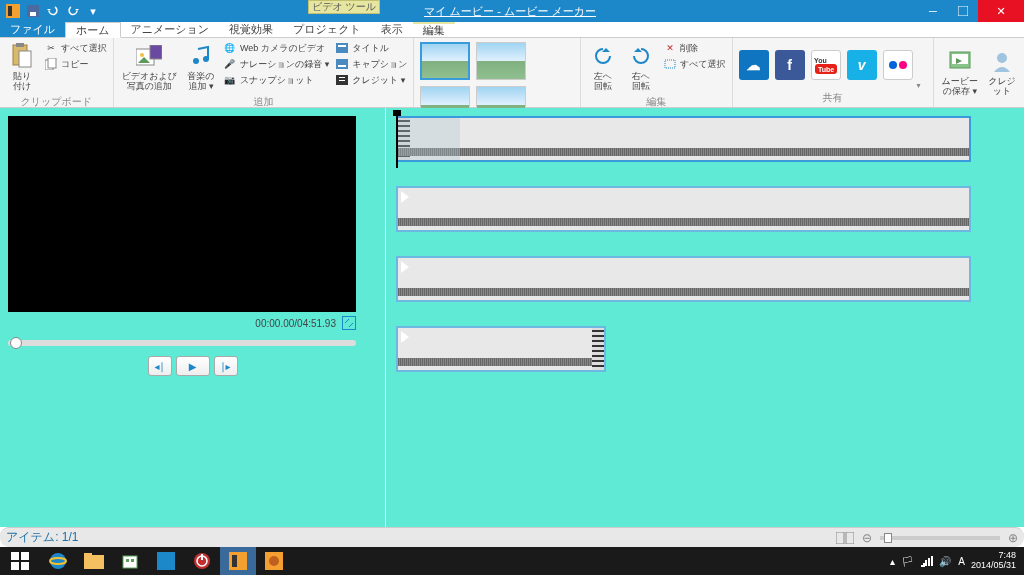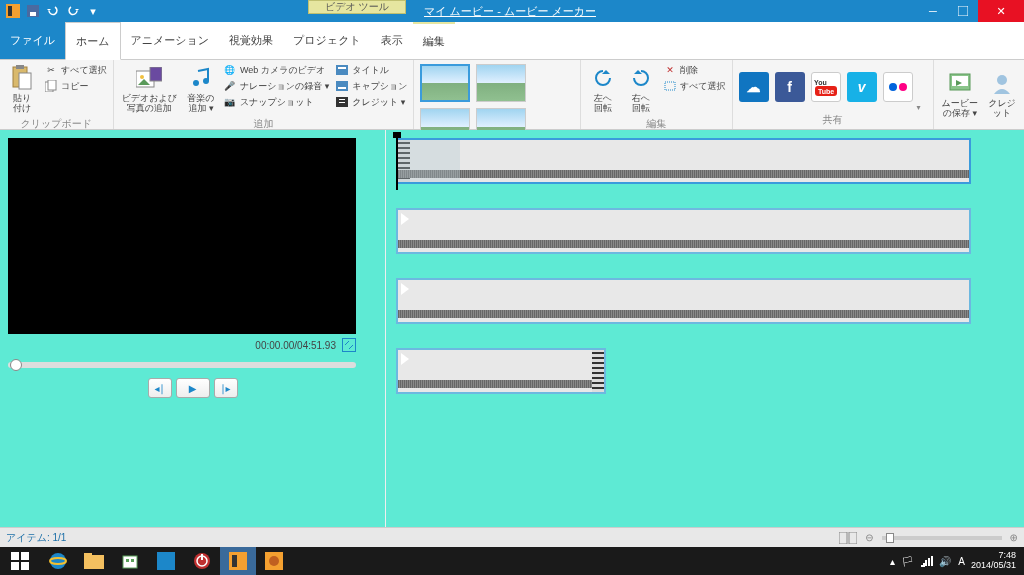--- a/index.html
+++ b/index.html
@@ -2,28 +2,28 @@
 <html><head>
 <meta charset="utf-8">
 <style>
 * { margin: 0; padding: 0; box-sizing: border-box; font-family: 'Segoe UI', 'Meiryo', sans-serif; }
 body { width: 1024px; height: 575px; overflow: hidden; background: #fff; display: flex; flex-direction: column; }
 
 
 .titlebar { height: 22px; background: linear-gradient(#1c87c9, #1c87c9); display: flex; align-items: center; color: #fff; font-size: 11px; position: relative; }
 .titlebar .qat { display: flex; gap: 2px; margin-left: 4px; height: 100%; align-items: center; }
 .qat-btn { width: 18px; height: 18px; display: flex; align-items: center; justify-content: center; }
-.titlebar .contextual { position: absolute; left: 308px; top: 0; background: #e6e6a0; color: #555; padding: 1px 16px; font-size: 10px; height: 14px; display: flex; align-items: center; border: 1px solid #c0c070; }
+.titlebar .contextual { position: absolute; left: 308px; top: 0; background: #e6e6a0; color: #555; padding: 1px 3px; font-size: 10px; height: 14px; display: flex; align-items: center; border: 1px solid #c0c070; }
 .titlebar .title { flex: 1; text-align: center; font-size: 11px; text-decoration: underline; }
 .win-controls { display: flex; height: 100%; }
 .win-btn { width: 30px; height: 100%; display: flex; align-items: center; justify-content: center; color: #fff; }
 .win-close { background: #e81123; width: 46px; }
 
 
-.tabbar { height: 38px; background: #fff; display: flex; border-bottom: 1px solid #ccc; }
+.tabbar { height: 16px; background: #fff; display: flex; border-bottom: 1px solid #ccc; }
 .tab { padding: 2px 10px; font-size: 11px; color: #444; display: flex; align-items: center; }
 .tab.file { background: #1c87c9; color: #fff; }
 .tab.active { border: 1px solid #ccc; border-bottom: 1px solid #fff; background: #fff; margin-bottom: -1px; }
 .tab.contextual-tab { border-top: 2px solid #e6e6a0; }
 
 
 .ribbon { height: 70px; background: #f5f5f5; display: flex; border-bottom: 1px solid #ccc; }
 .rgroup { border-right: 1px solid #ddd; display: flex; flex-direction: column; padding: 2px 4px; }
 .rgroup .content { flex: 1; display: flex; gap: 2px; }
 .rgroup .label { font-size: 10px; color: #888; text-align: center; padding-top: 1px; }
@@ -54,21 +54,21 @@
 .clip::before { content: ''; position: absolute; left: 0; right: 0; bottom: 4px; height: 8px; background: repeating-linear-gradient(90deg, #666 0 1px, #888 1px 2px); }
 .clip .tri { position: absolute; left: 3px; top: 3px; width: 0; height: 0; border-top: 6px solid transparent; border-bottom: 6px solid transparent; border-left: 8px solid #fff; }
 .clip.first .playhead { position: absolute; left: -2px; top: -4px; width: 2px; height: 54px; background: #000; }
 .clip.first .playhead::before { content: ''; position: absolute; top: -4px; left: -3px; width: 8px; height: 6px; background: #000; }
 .clip.last { width: 210px; }
 .filmstrip { width: 12px; height: 100%; background: repeating-linear-gradient(0deg, #ddd 0 3px, #333 3px 5px); }
 .clip.last .filmstrip.end { position: absolute; right: 0; top: 0; }
 .clip.first .overlay { position: absolute; left: 0; top: 0; width: 62px; height: 100%; background: rgba(180,200,210,.35); }
 
 
-.statusbar { height: 20px; background: #e8e8e8; border-top: 1px solid #ccc; display: flex; align-items: center; font-size: 10px; color: #1c6fa8; padding: 0 6px; justify-content: space-between; }
+.statusbar { height: 20px; background: #e8e8e8; border-top: 1px solid #ccc; display: flex; align-items: center; font-size: 12px; color: #1c6fa8; padding: 0 6px; justify-content: space-between; border-radius: 9px; }
 .status-right { display: flex; align-items: center; gap: 8px; }
 .zoom { width: 120px; height: 4px; background: #ccc; position: relative; }
 .zoom-thumb { position: absolute; left: 4px; top: -3px; width: 8px; height: 10px; background: #fff; border: 1px solid #888; }
 
 
 .taskbar { height: 28px; background: #1a1a1a; display: flex; align-items: center; color: #fff; font-size: 10px; }
 .task-btn { width: 36px; height: 100%; display: flex; align-items: center; justify-content: center; }
 .task-btn.active { background: #3a6a9a; }
 .task-btn.start { width: 40px; }
 .task-spacer { flex: 1; }

